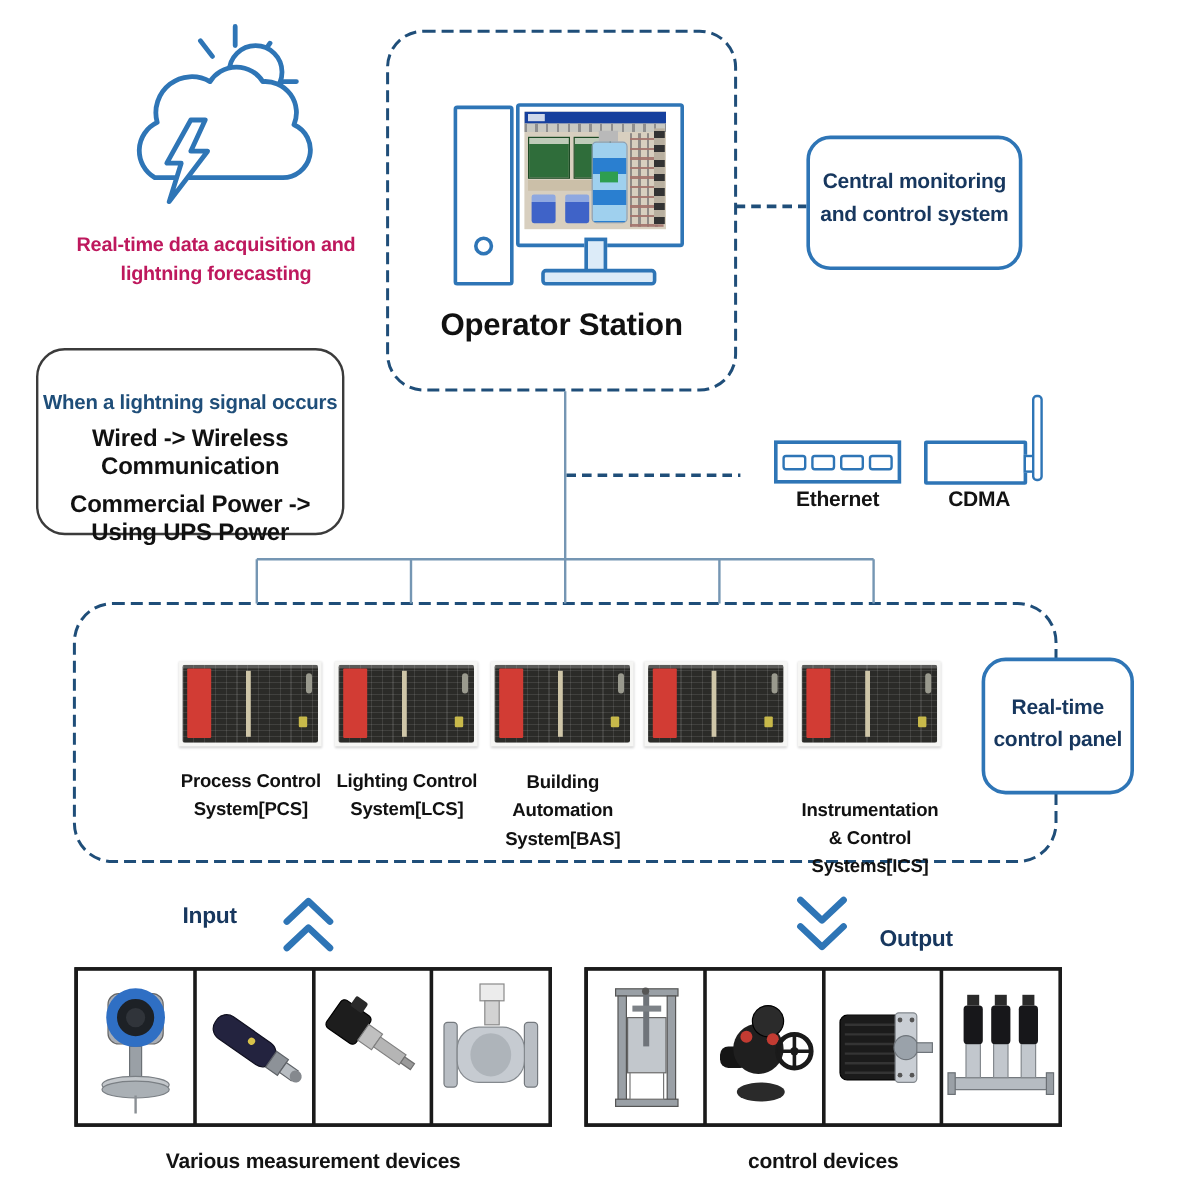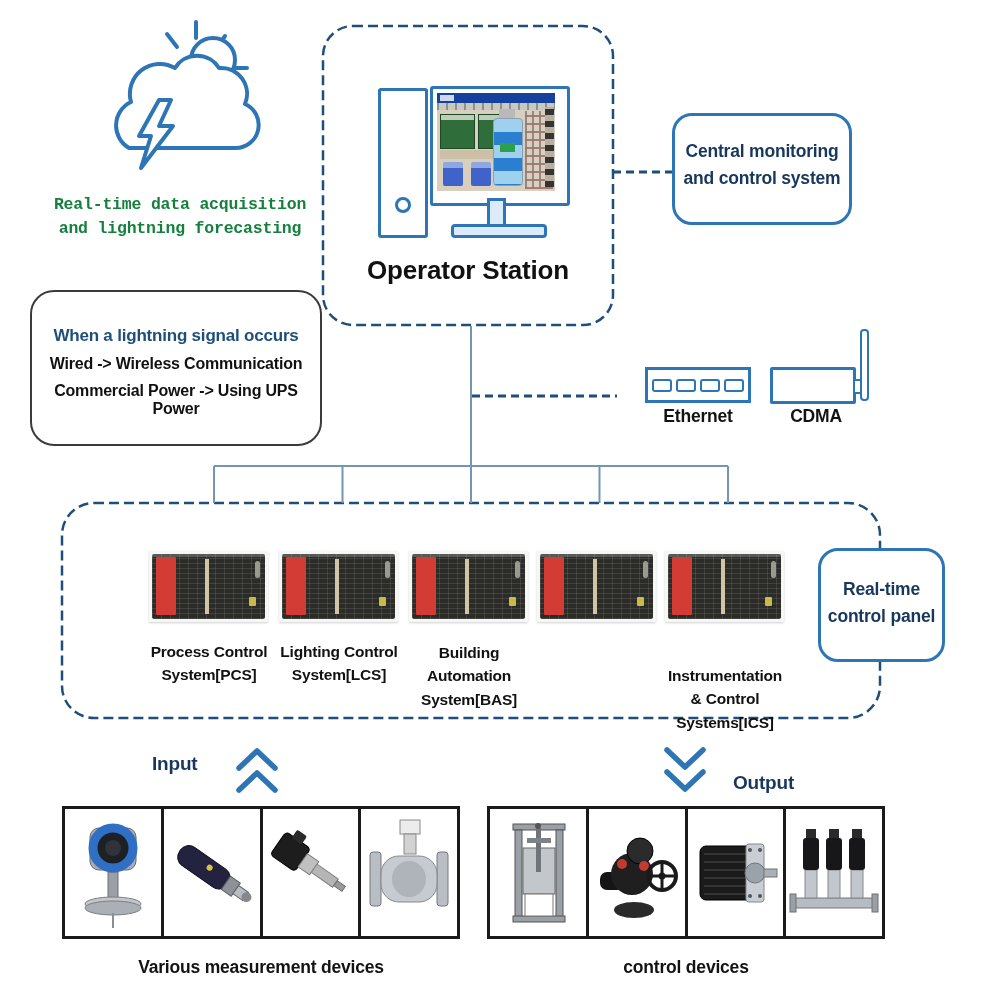--- a/index.html
+++ b/index.html
@@ -8,21 +8,21 @@
     font-family:"Liberation Sans",sans-serif;font-weight:bold;color:#141414;
     letter-spacing:-0.2px;
   }
   .abs{position:absolute;}
   .ctr{text-align:center;}
 
   
   #wires{position:absolute;left:0;top:0;width:1000px;height:1000px;}
 
   
-  .weather-caption{left:35px;top:193px;width:290px;font-size:16.5px;line-height:1.45;color:#15803d;font-family:Liberation Mono, monospace;}
+  .weather-caption{left:35px;top:193px;width:290px;font-size:16.5px;line-height:1.45;color:#be185d;}
 
   
   .tower{left:378px;top:88px;width:44px;height:144px;border:3px solid #2E75B6;border-radius:3px;background:#fff;}
   .tower-btn{left:14px;top:106px;width:10px;height:10px;border:3px solid #2E75B6;border-radius:50%;background:#fff;}
   .monitor{left:430px;top:86px;width:126px;height:106px;border:3px solid #2E75B6;border-radius:3px;background:#fff;padding:4px;}
   .screen{position:relative;width:118px;height:98px;background:#d8cfbf;overflow:hidden;}
   .sc-title{left:0;top:0;width:118px;height:10px;background:#16409e;}
   .sc-title-btn{left:3px;top:2px;width:14px;height:6px;background:#cfd8ea;}
   .sc-menu{left:0;top:10px;width:118px;height:7px;background:#c9c9c2;
     background-image:repeating-linear-gradient(90deg,#8f8f8f 0 2px,transparent 2px 9px);}
@@ -40,23 +40,23 @@
                      repeating-linear-gradient(90deg,rgba(60,60,70,.85) 0 2px,transparent 2px 7px);}
   .sc-col{left:108px;top:14px;width:9px;height:80px;background:repeating-linear-gradient(0deg,#333 0 6px,#b9b0a0 6px 12px);}
   .stand{left:487px;top:198px;width:13px;height:26px;border:3px solid #2E75B6;background:#dcebf8;}
   .base{left:451px;top:224px;width:90px;height:8px;border:3px solid #2E75B6;border-radius:4px;background:#dcebf8;}
   .op-label{left:323px;top:255px;width:290px;font-size:26px;color:#111;}
 
   
   .blue-box{border:3px solid #2E75B6;border-radius:20px;background:#fff;color:#17375E;}
   .central-box{left:672px;top:113px;width:180px;height:112px;font-size:17.5px;line-height:1.55;padding-top:22px;box-sizing:border-box;}
   .rt-box{left:818px;top:548px;width:127px;height:114px;font-size:17.5px;line-height:1.55;padding-top:25px;box-sizing:border-box;z-index:5;}
-  .lightning-box{left:30px;top:290px;width:292px;height:156px;border:2.5px solid #3b3b3b;border-radius:24px;background:#fff;box-sizing:border-box;padding-top:34px;}
+  .lightning-box{left:30px;top:290px;width:257px;height:156px;border:2.5px solid #3b3b3b;border-radius:24px;background:#fff;box-sizing:border-box;padding-top:34px;}
   .lb-title{font-size:17px;color:#1F4E79;margin:0 0 9px 0;}
-  .lb-line{font-size:16px;color:#111;margin:0 0 9px 0;}
+  .lb-line{font-size:20px;color:#111;margin:0 0 9px 0;}
 
   
   .eth-box{left:645px;top:367px;width:100px;height:30px;border:3px solid #2E75B6;background:#fff;display:flex;align-items:center;justify-content:space-evenly;}
   .eth-port{width:16px;height:9px;border:2px solid #2E75B6;border-radius:3px;background:#fff;}
   .net-label{font-size:17.5px;color:#131313;}
   .cdma-body{left:770px;top:367px;width:80px;height:31px;border:3px solid #2E75B6;border-radius:2px;background:#fff;}
   .cdma-nub{left:853px;top:379px;width:5px;height:11px;border:2.5px solid #2E75B6;background:#fff;}
   .cdma-ant{left:860px;top:329px;width:5px;height:68px;border:2.5px solid #2E75B6;border-radius:4px;background:#fff;}
 
   

